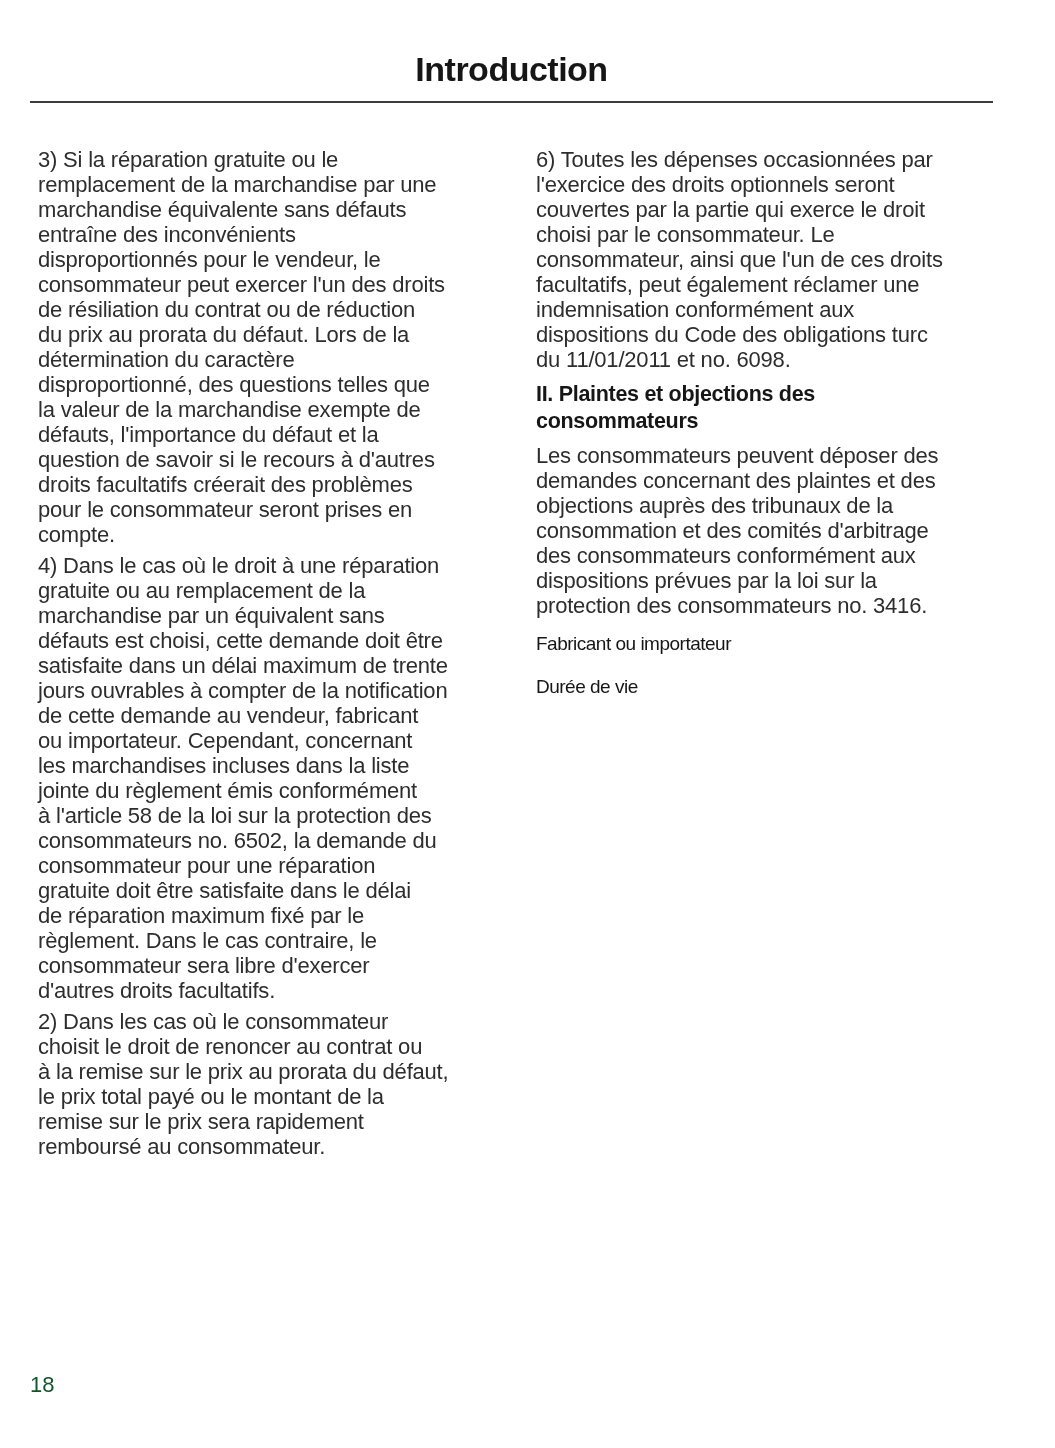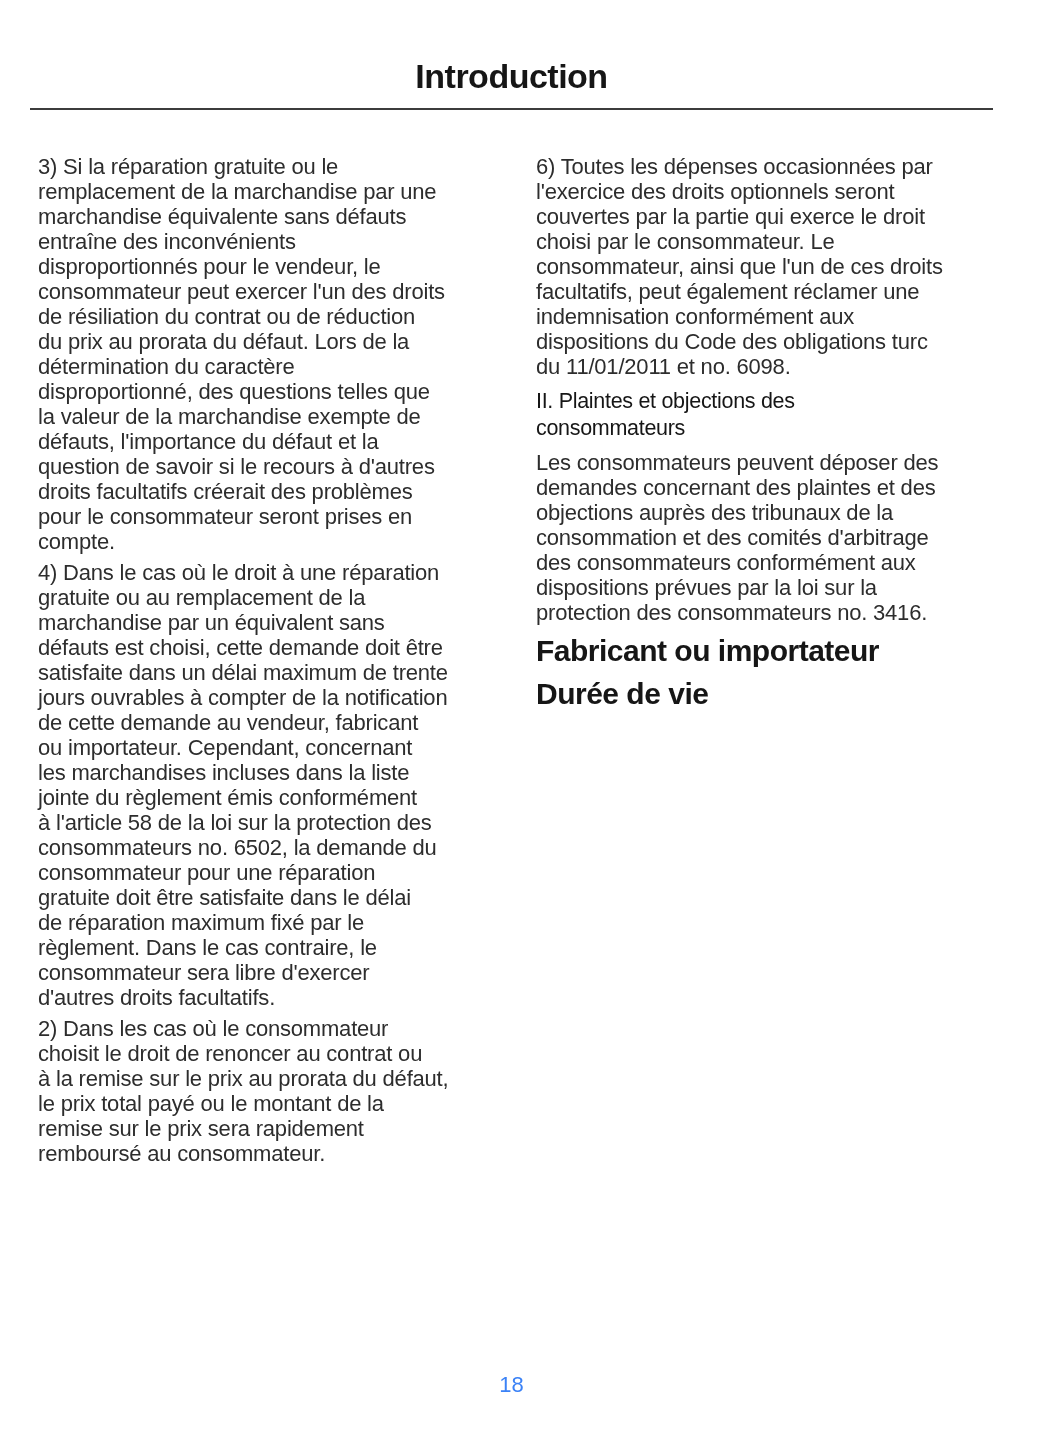--- a/index.html
+++ b/index.html
@@ -11,21 +11,21 @@
     width: 1055px;
     height: 1448px;
     position: relative;
     font-family: "Liberation Sans", "DejaVu Sans", sans-serif;
     color: #2d2d2d;
     overflow: hidden;
   }
   .content {
     position: absolute;
     left: 30px;
-    top: 7px;
+    top: 0;
     width: 963px;
   }
   .page-title {
     margin: 52px 0 0 0;
     text-align: center;
     font-size: 34px;
     line-height: 1;
     font-weight: 800;
     color: #161616;
     letter-spacing: -0.5px;
@@ -55,44 +55,44 @@
     font-size: 22px;
     line-height: 25px;
     letter-spacing: -0.2px;
     white-space: pre-line;
     color: #2d2d2d;
   }
   h3.subheading {
     margin: 9px 0 8px 0;
     font-size: 21.5px;
     line-height: 27px;
-    font-weight: 400;
+    font-weight: 700;
     color: #161616;
     letter-spacing: -0.3px;
     white-space: pre-line;
   }
   h2.section-heading {
     margin: 11px 0 13px 0;
-    font-size: 30px;
+    font-size: 19px;
     line-height: 30px;
-    font-weight: 700;
+    font-weight: 400;
     color: #161616;
     letter-spacing: -0.5px;
   }
   h2.section-heading.duree {
     margin-top: 8px;
   }
   .page-number {
     position: absolute;
     left: 30px;
     top: 1372px;
     width: 963px;
-    text-align: center;
+    text-align: left;
     font-size: 22px;
-    color: #3b82f6;
+    color: #14532d;
   }
 </style>
 </head>
 <body>
 
 <div class="content">
 
   <h1 class="page-title">Introduction</h1>
 
   <div class="rule"></div>

